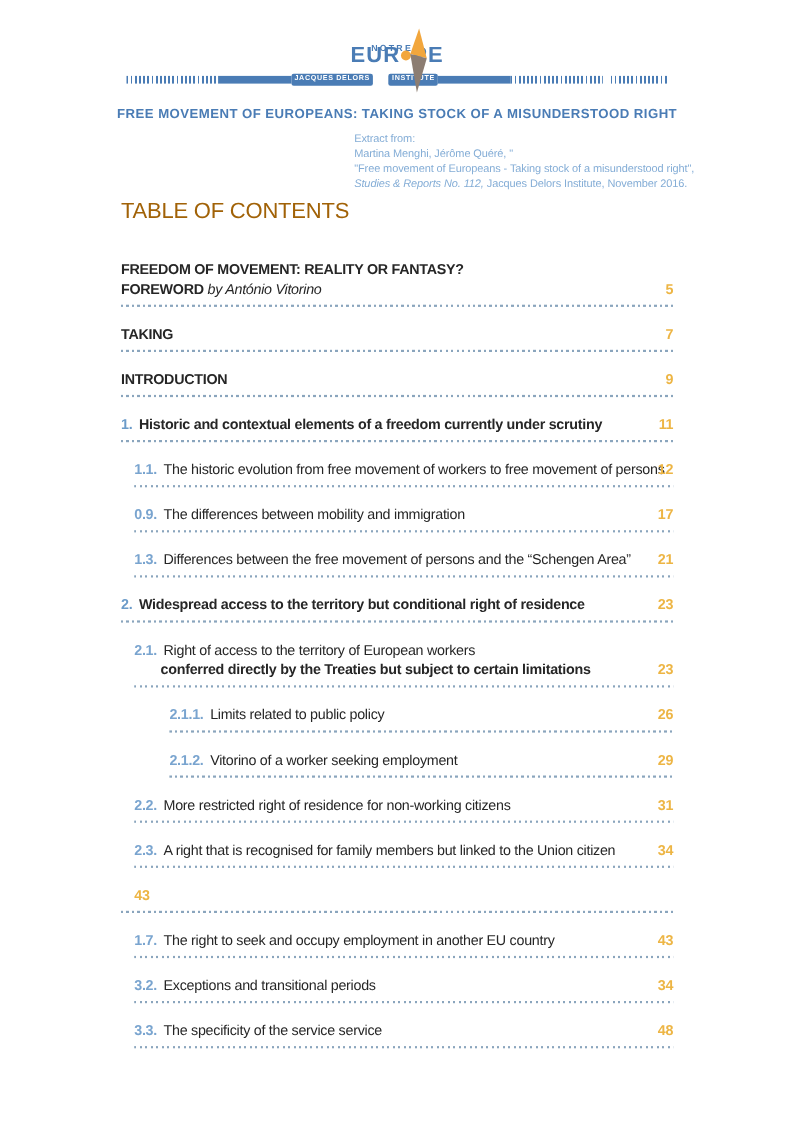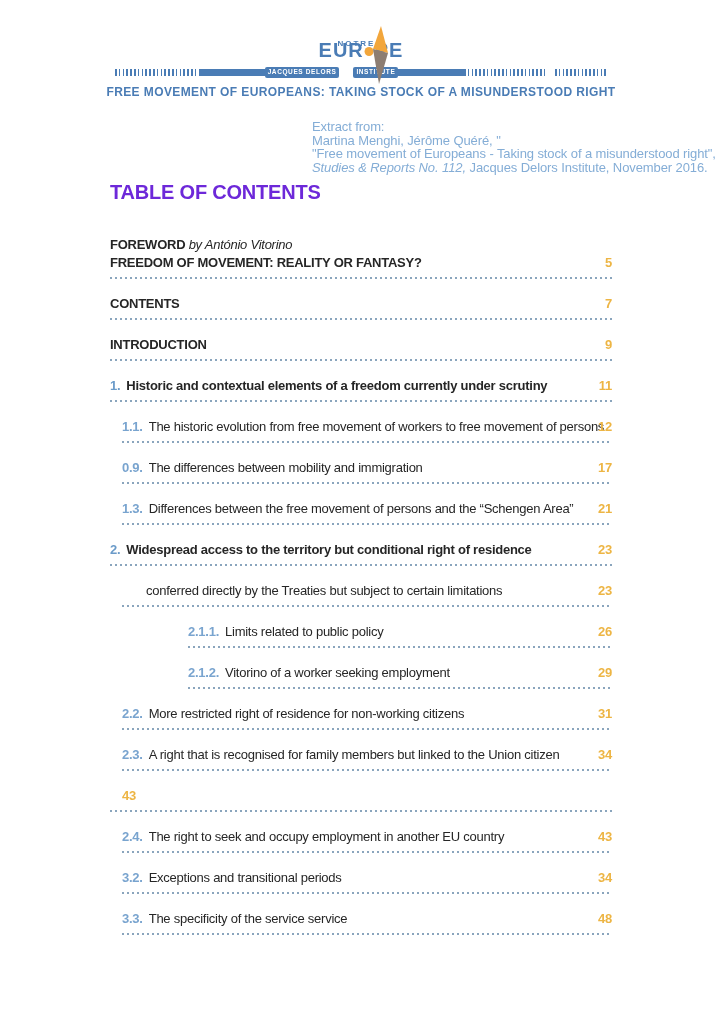--- a/index.html
+++ b/index.html
@@ -34,50 +34,50 @@
   .chip {
     flex: 0 0 auto; font-size: 6.5px; font-weight: 700; color: #ffffff;
     background: #4a7cb5; padding: 2px 3px; border-radius: 2px;
     letter-spacing: 0.6px; white-space: nowrap; line-height: 1;
   }
   .chip-gap { flex: 0 0 14px; }
   .bar-gap { flex: 0 0 7px; }
   .stripe-end { flex: 0 0 52px; }
   
   .doc-title {
-    position: absolute; top: 85px; left: 0; width: 100%; text-align: center;
+    position: absolute; top: 96px; left: 0; width: 100%; text-align: center;
     font-size: 12px; font-weight: 700; letter-spacing: 0.4px; color: #4a7cb5;
   }
   
   .extract {
-    position: absolute; top: 120px; left: 312px;
-    font-size: 13px; line-height: 13.5px; color: #84add6; letter-spacing: -0.1px;
+    position: absolute; top: 120px; left: 322px;
+    font-size: 10px; line-height: 13.5px; color: #84add6; letter-spacing: -0.1px;
   }
   .extract i { font-style: italic; }
   
   .toc-title {
     position: absolute; top: 181px; left: 110px;
-    font-size: 20px; font-weight: 700; letter-spacing: -0.2px; color: #6d28d9;
+    font-size: 20px; font-weight: 400; letter-spacing: -0.2px; color: #a16207;
   }
   .toc { position: absolute; top: 236px; left: 110px; width: 502px; }
   .toc-row {
     display: flex; align-items: flex-end; margin-top: 16px; padding-bottom: 7px;
     background: repeating-linear-gradient(90deg, #8aa5bd 0 2px, rgba(255,255,255,0) 2px 5px) left bottom / 100% 2px no-repeat;
     font-size: 13px; line-height: 18px; color: #262626; letter-spacing: -0.25px;
   }
   .toc-row:first-child { margin-top: 0; }
   .toc-row.lvl2 { margin-left: 12px; }
-  .toc-row.lvl3 { margin-left: 78px; }
+  .toc-row.lvl3 { margin-left: 44px; }
   .titles { flex: 1 1 auto; min-width: 0; }
   .line { white-space: nowrap; }
   .num { color: #79a4cf; margin-right: 6px; font-weight: 700; }
   .lvl1 .num { font-weight: 700; color: #6b9bc9; }
   .lvl0 .ttl, .lvl0 .line2, .lvl1 .ttl { font-weight: 700; }
   .byline { font-style: italic; font-weight: 400; }
-  .line2.indent { padding-left: 24px; }
+  .line2.indent { padding-left: 24px; font-weight: bold; }
   .page-num { flex: 0 0 auto; color: #edb544; font-weight: 700; margin-left: 12px; }
 </style>
 </head>
 <body>
 
 <div class="page">
 
   <div class="logo-area">
     <div class="logo-notre">NOTRE</div>
     <div class="logo-europe"><span>EUR</span><span class="o-dot"></span><span>PE</span></div>
@@ -105,28 +105,28 @@
     <div>Extract from:</div>
     <div>Martina Menghi, Jérôme Quéré, "</div>
     <div>"Free movement of Europeans - Taking stock of a misunderstood right",</div>
     <div><i>Studies &amp; Reports No. 112,</i><span>  Jacques Delors Institute, November 2016.</span></div>
   </div>
 
   <div class="toc-title">TABLE OF CONTENTS</div>
   <div class="toc">
       <div class="toc-row lvl0">
         <div class="titles">
+          <div class="line line2">FREEDOM OF MOVEMENT: REALITY OR FANTASY?</div>
           <div class="line"><span class="ttl">FOREWORD</span><i class="byline"> by António Vitorino</i></div>
-          <div class="line line2">FREEDOM OF MOVEMENT: REALITY OR FANTASY?</div>
         </div>
         <span class="page-num">5</span>
       </div>
       <div class="toc-row lvl0">
         <div class="titles">
-          <div class="line"><span class="ttl">CONTENTS</span></div>
+          <div class="line"><span class="ttl">TAKING</span></div>
         </div>
         <span class="page-num">7</span>
       </div>
       <div class="toc-row lvl0">
         <div class="titles">
           <div class="line"><span class="ttl">INTRODUCTION</span></div>
         </div>
         <span class="page-num">9</span>
       </div>
       <div class="toc-row lvl1">
@@ -154,20 +154,21 @@
         <span class="page-num">21</span>
       </div>
       <div class="toc-row lvl1">
         <div class="titles">
           <div class="line"><span class="num">2.</span><span class="ttl">Widespread access to the territory but conditional right of residence</span></div>
         </div>
         <span class="page-num">23</span>
       </div>
       <div class="toc-row lvl2">
         <div class="titles">
+          <div class="line"><span class="num">2.1.</span><span class="ttl">Right of access to the territory of European workers</span></div>
           <div class="line line2 indent">conferred directly by the Treaties but subject to certain limitations</div>
         </div>
         <span class="page-num">23</span>
       </div>
       <div class="toc-row lvl3">
         <div class="titles">
           <div class="line"><span class="num">2.1.1.</span><span class="ttl">Limits related to public policy</span></div>
         </div>
         <span class="page-num">26</span>
       </div>
@@ -187,21 +188,21 @@
         <div class="titles">
           <div class="line"><span class="num">2.3.</span><span class="ttl">A right that is recognised for family members but linked to the Union citizen</span></div>
         </div>
         <span class="page-num">34</span>
       </div>
       <div class="toc-row lvl1">
         <span class="page-num">43</span>
       </div>
       <div class="toc-row lvl2">
         <div class="titles">
-          <div class="line"><span class="num">2.4.</span><span class="ttl">The right to seek and occupy employment in another EU country</span></div>
+          <div class="line"><span class="num">1.7.</span><span class="ttl">The right to seek and occupy employment in another EU country</span></div>
         </div>
         <span class="page-num">43</span>
       </div>
       <div class="toc-row lvl2">
         <div class="titles">
           <div class="line"><span class="num">3.2.</span><span class="ttl">Exceptions and transitional periods</span></div>
         </div>
         <span class="page-num">34</span>
       </div>
       <div class="toc-row lvl2">

